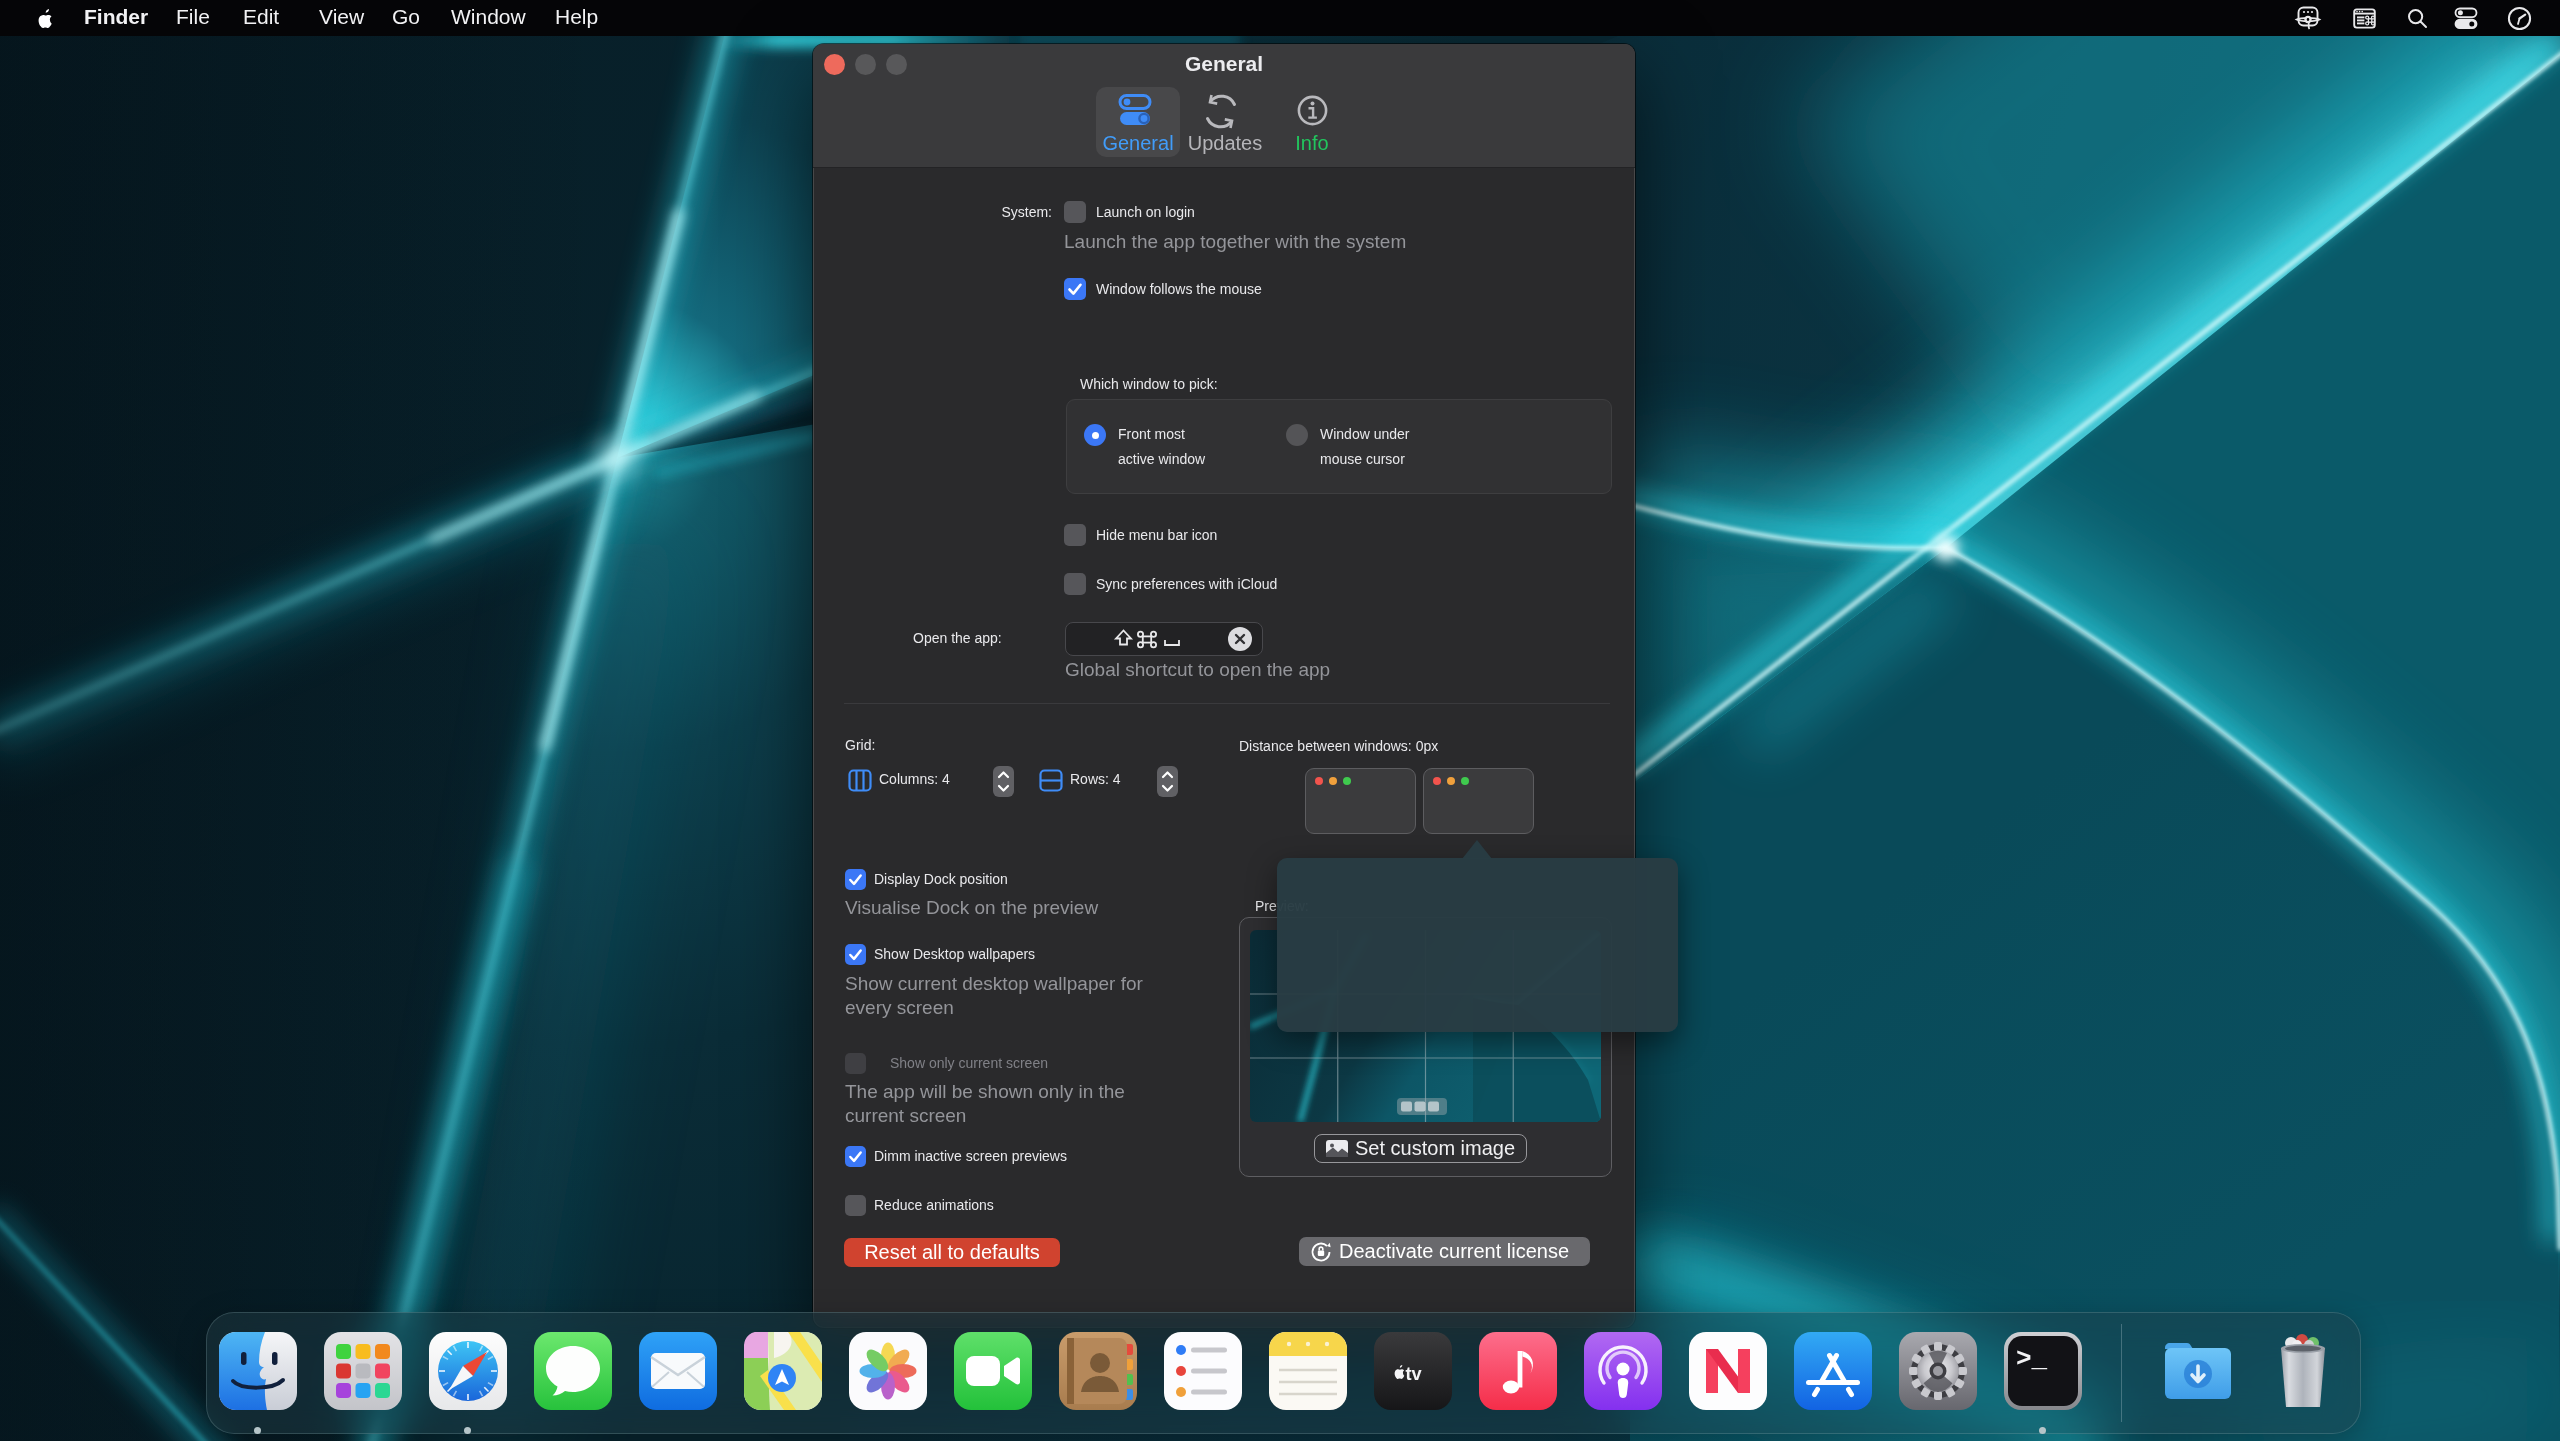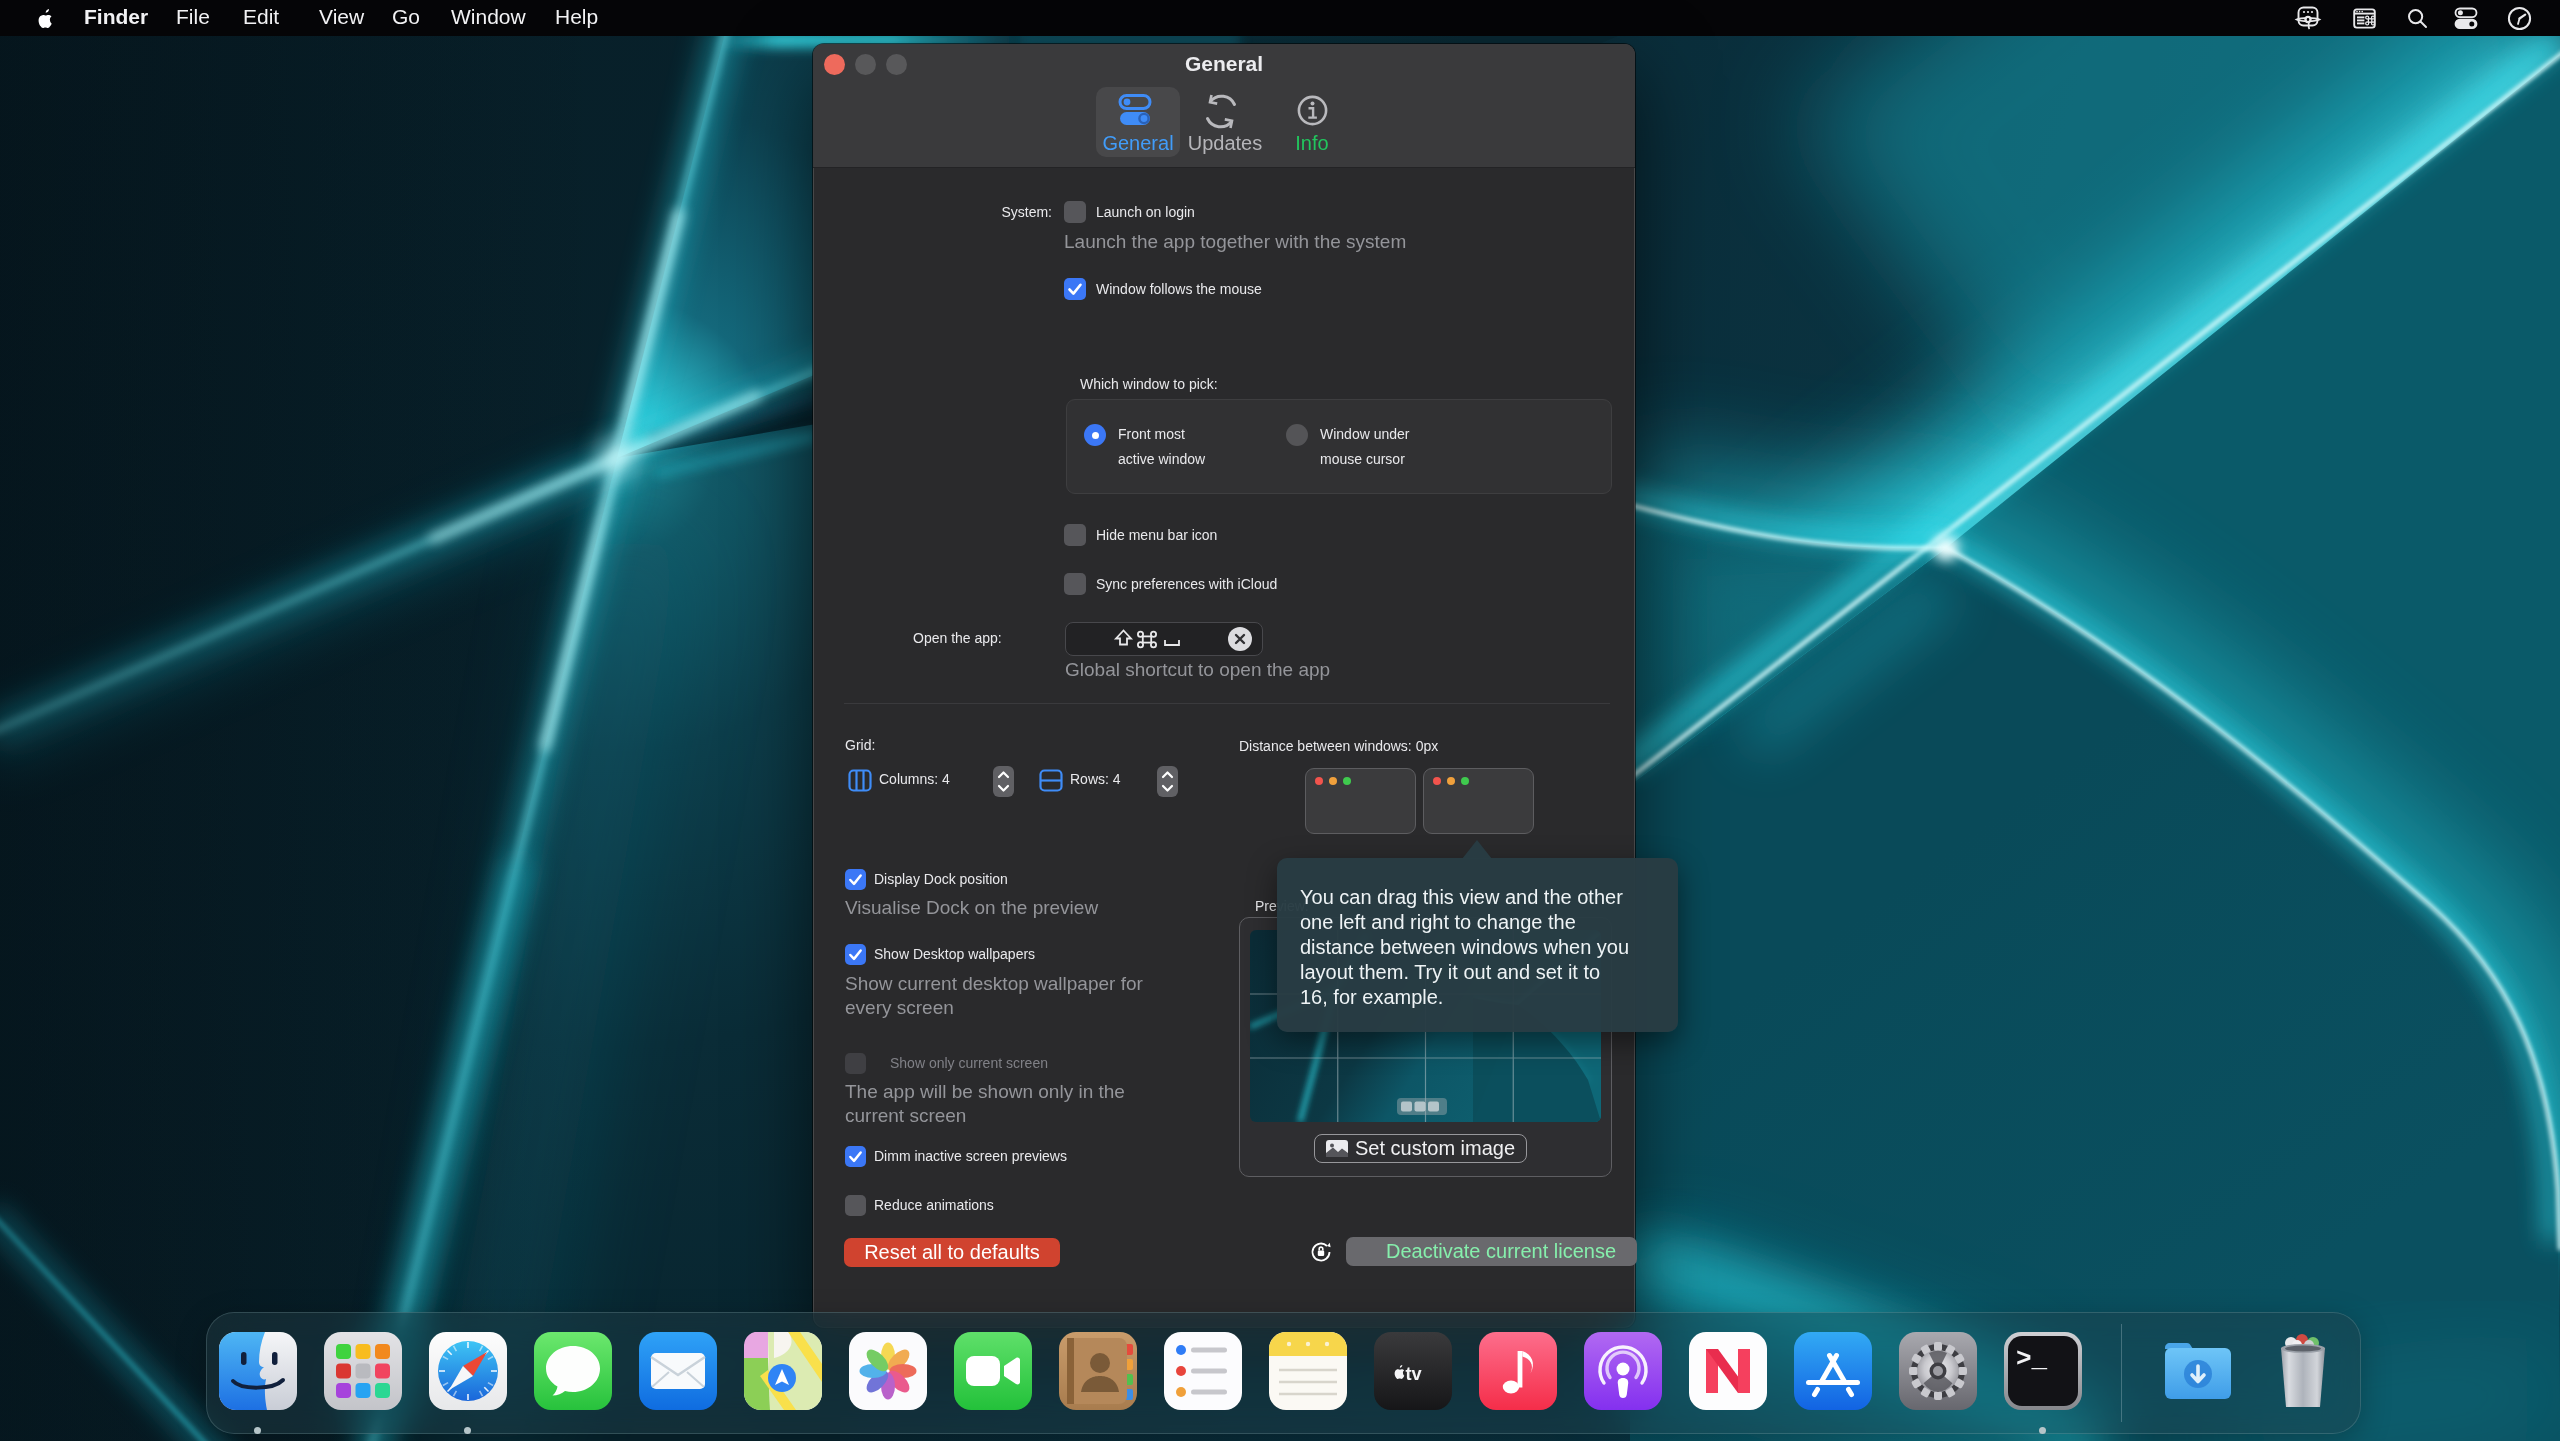--- a/index.html
+++ b/index.html
@@ -350,32 +350,31 @@
     <rect x="151" y="171.5" width="11" height="10" rx="2" fill="#cdd6da" opacity="0.8"></rect>
     <rect x="164.5" y="171.5" width="11" height="10" rx="2" fill="#cdd6da" opacity="0.8"></rect>
     <rect x="178" y="171.5" width="11" height="10" rx="2" fill="#cdd6da" opacity="0.8"></rect>
   </svg>
   <div class="abs" style="left:501px;top:1090px;width:213px;height:29px;border:1.5px solid #97979b;border-radius:8px;box-sizing:border-box;color:#f0f0f2;font-size:20px;line-height:27px;text-align:left;padding-left:40px;">Set custom image</div>
   <svg class="abs" style="left:512px;top:1095px" width="24" height="19" viewBox="0 0 24 19" fill="none">
         <rect x="1" y="1" width="22" height="17" rx="3" fill="#ececef"></rect>
         <circle cx="7" cy="6.5" r="2" fill="#55555a"></circle>
         <path d="M1,14 L8,8.5 L13,13 L17,9.5 L23,14 L23,18 L1,18 z" fill="#55555a"></path>
       </svg>
-  <div class="abs" style="left:486px;top:1193px;width:291px;height:29px;background:#69696d;border-radius:7px;color:#86efac;font-size:20px;line-height:29px;text-align:left;padding-left:40px;box-sizing:border-box;margin-left:47px;">Deactivate current license</div>
+  <div class="abs" style="left:486px;top:1193px;width:291px;height:29px;background:#69696d;border-radius:7px;color:#ffffff;font-size:20px;line-height:29px;text-align:left;padding-left:40px;box-sizing:border-box;">Deactivate current license</div>
   <svg class="abs" style="left:497px;top:1197px" width="22" height="22" viewBox="0 0 22 22" fill="none" stroke="#fff" stroke-width="1.8">
     <path d="M19.5,11 a8.5,8.5 0 1 1 -2.5,-6"></path>
         <path d="M19.8,1.8 L17,5 L20.6,6.2" fill="#fff" stroke="none"></path>
     <rect x="7.8" y="9.5" width="6.4" height="5.4" rx="1.2" fill="#fff" stroke="none"></rect>
         <path d="M9.2,9.5 v-1.6 a1.8,1.8 0 0 1 3.6,0 v1.6" stroke-width="1.6"></path>
   </svg>
 </div>
 
 <div class="abs" style="left:1277px;top:858px;width:401px;height:174px;background:rgba(40,60,67,0.97);border-radius:10px;box-shadow:0 10px 30px rgba(0,0,0,0.45);"></div>
 <div class="abs" style="left:1462px;top:840px;width:0;height:0;border-left:15px solid transparent;border-right:15px solid transparent;border-bottom:19px solid rgba(40,60,67,0.97);"></div>
-<div class="abs" style="left:1300px;top:885px;color:#eef3f5;font-size:20px;line-height:25px;">You can drag this view and the other<br>one left and right to change the<br>distance between windows when you<br>layout them. Try it out and set it to<br>16, for example.</div>
 
 <div class="abs" style="left:206px;top:1312px;width:2155px;height:122px;border-radius:28px;background:rgba(38,60,66,0.45);box-shadow:inset 0 0 0 1px rgba(160,190,195,0.22), 0 8px 30px rgba(0,0,0,0.25);backdrop-filter:blur(22px) saturate(1.3);"></div>
 <div class="abs" style="left:2121px;top:1324px;width:1px;height:98px;background:rgba(200,220,225,0.28);"></div>
 
 <svg class="abs" style="left:219px;top:1332px" width="78" height="78" viewBox="0 0 78 78">
 <defs>
         <linearGradient id="fin1" x1="0" y1="0" x2="0" y2="1">
           <stop offset="0" stop-color="#f5f6f8"></stop>
           <stop offset="1" stop-color="#c9cdd6"></stop>
         </linearGradient>

